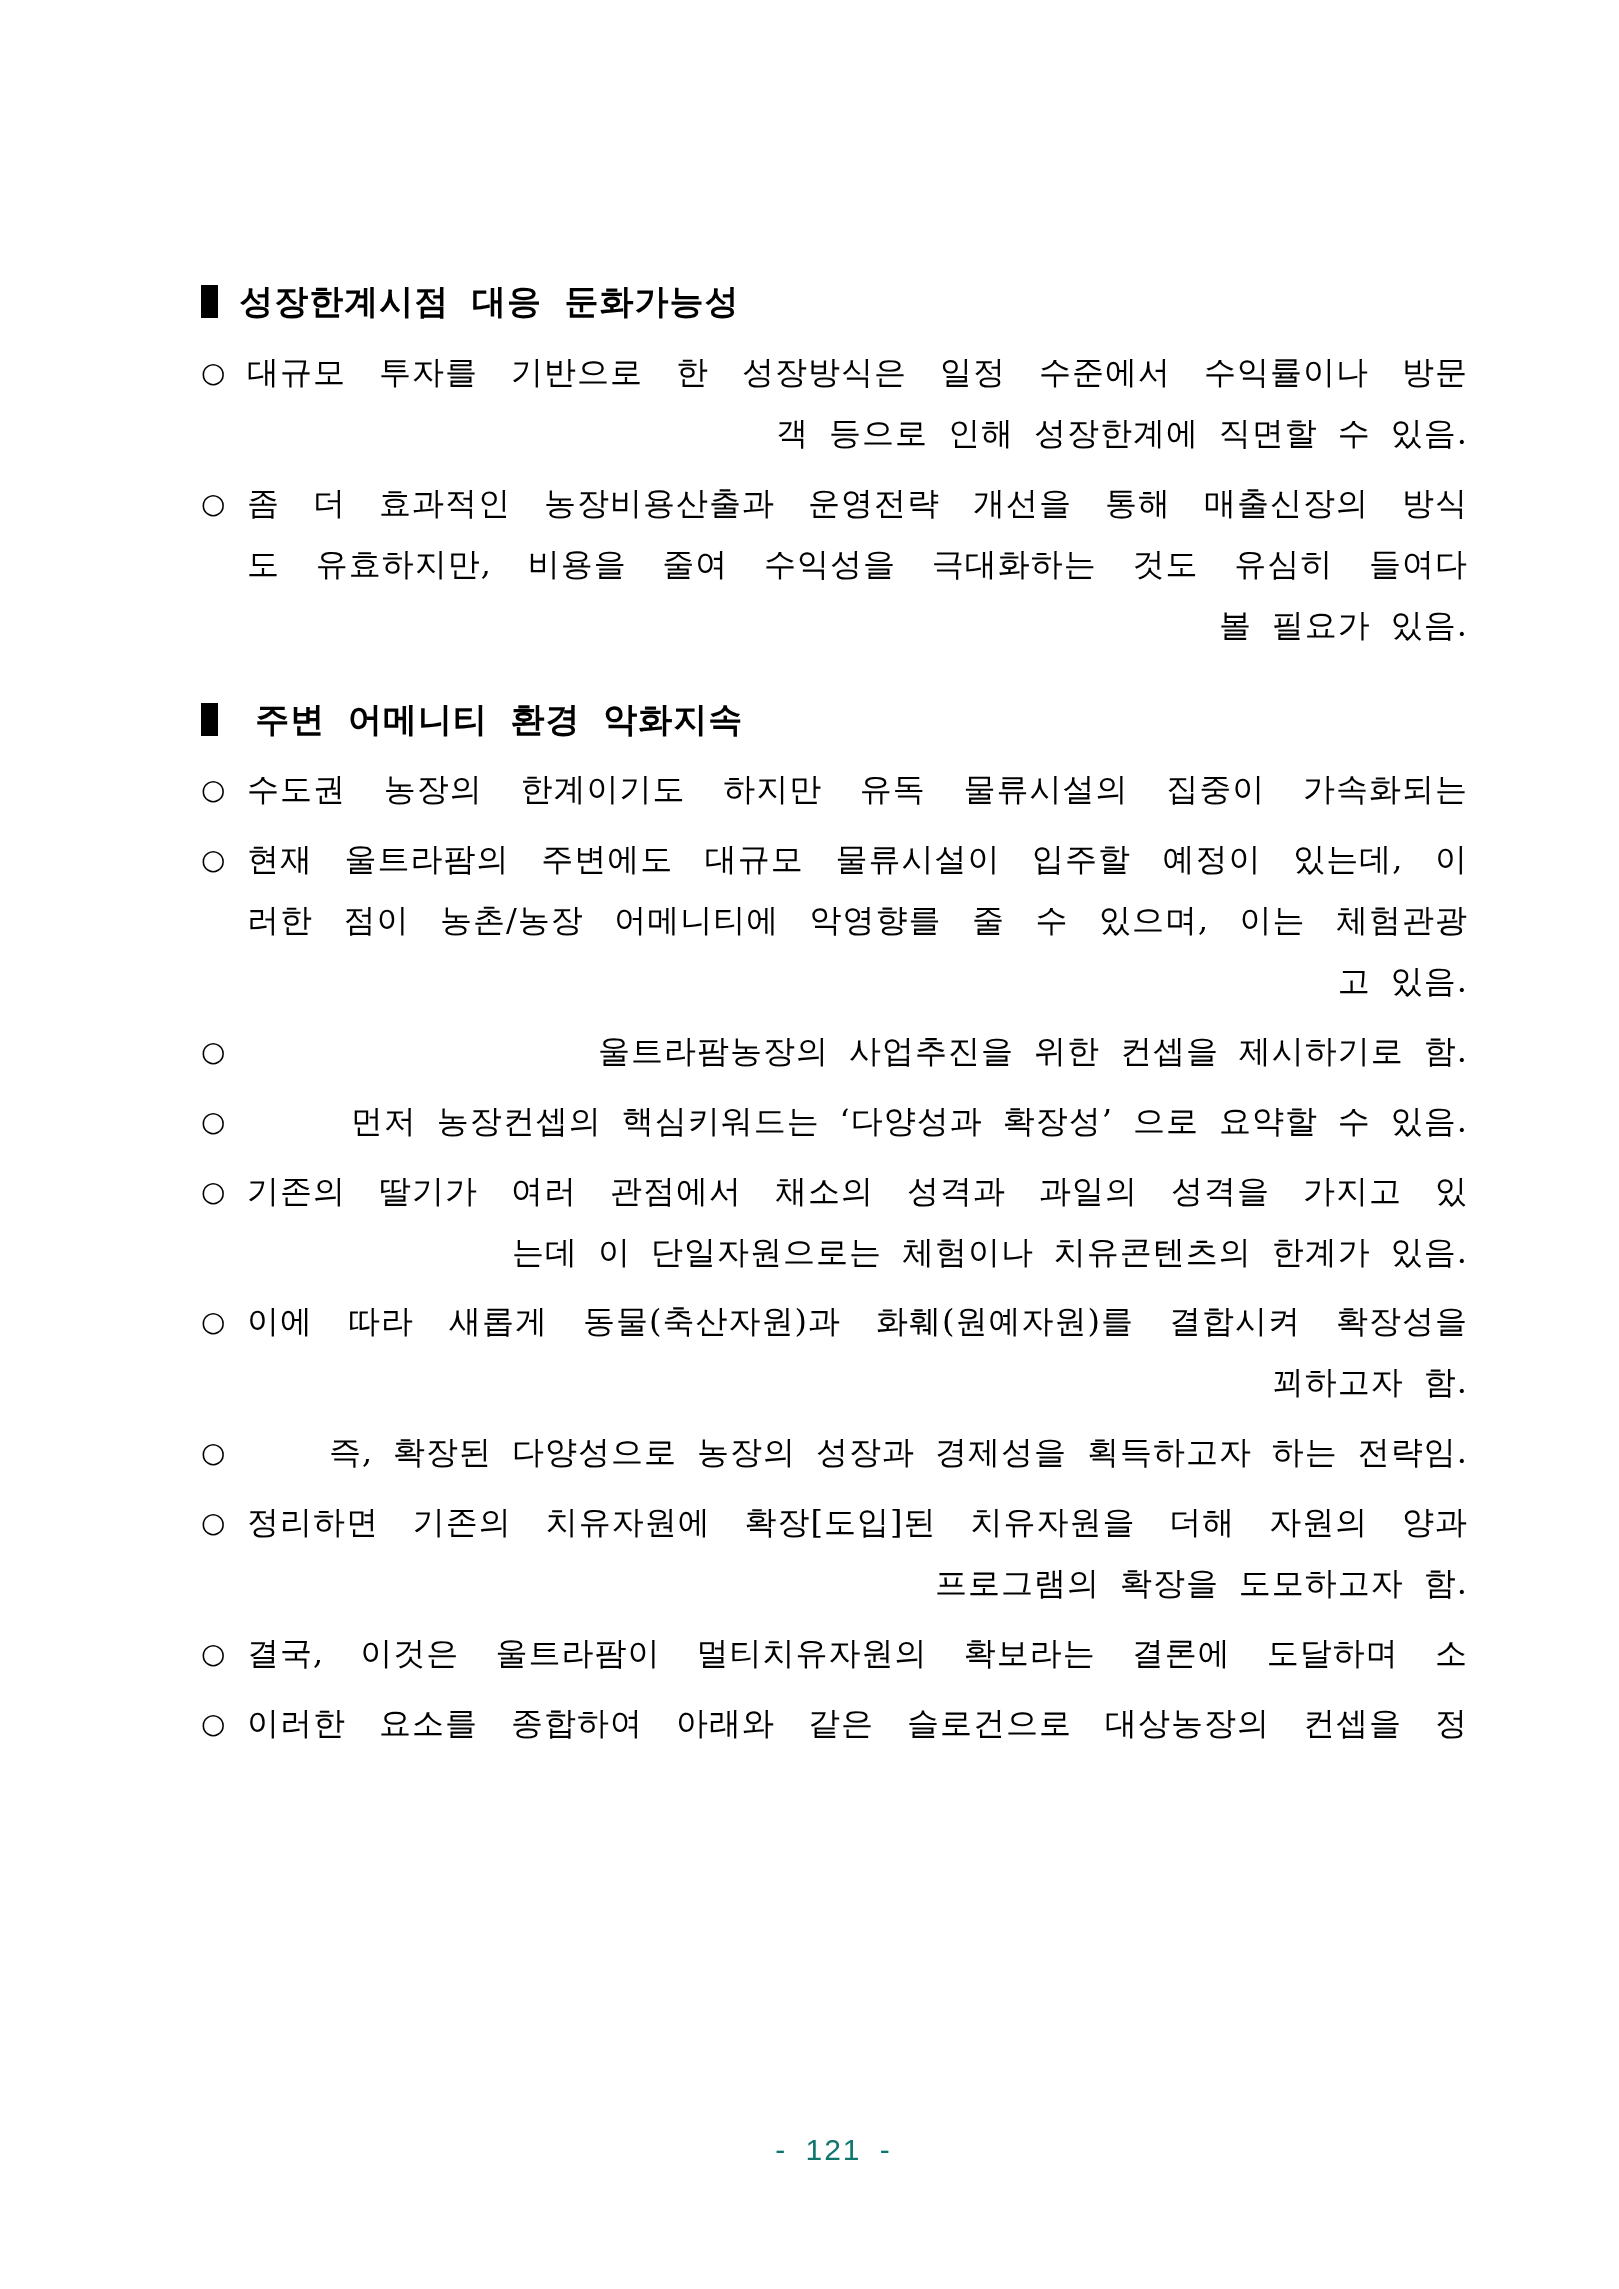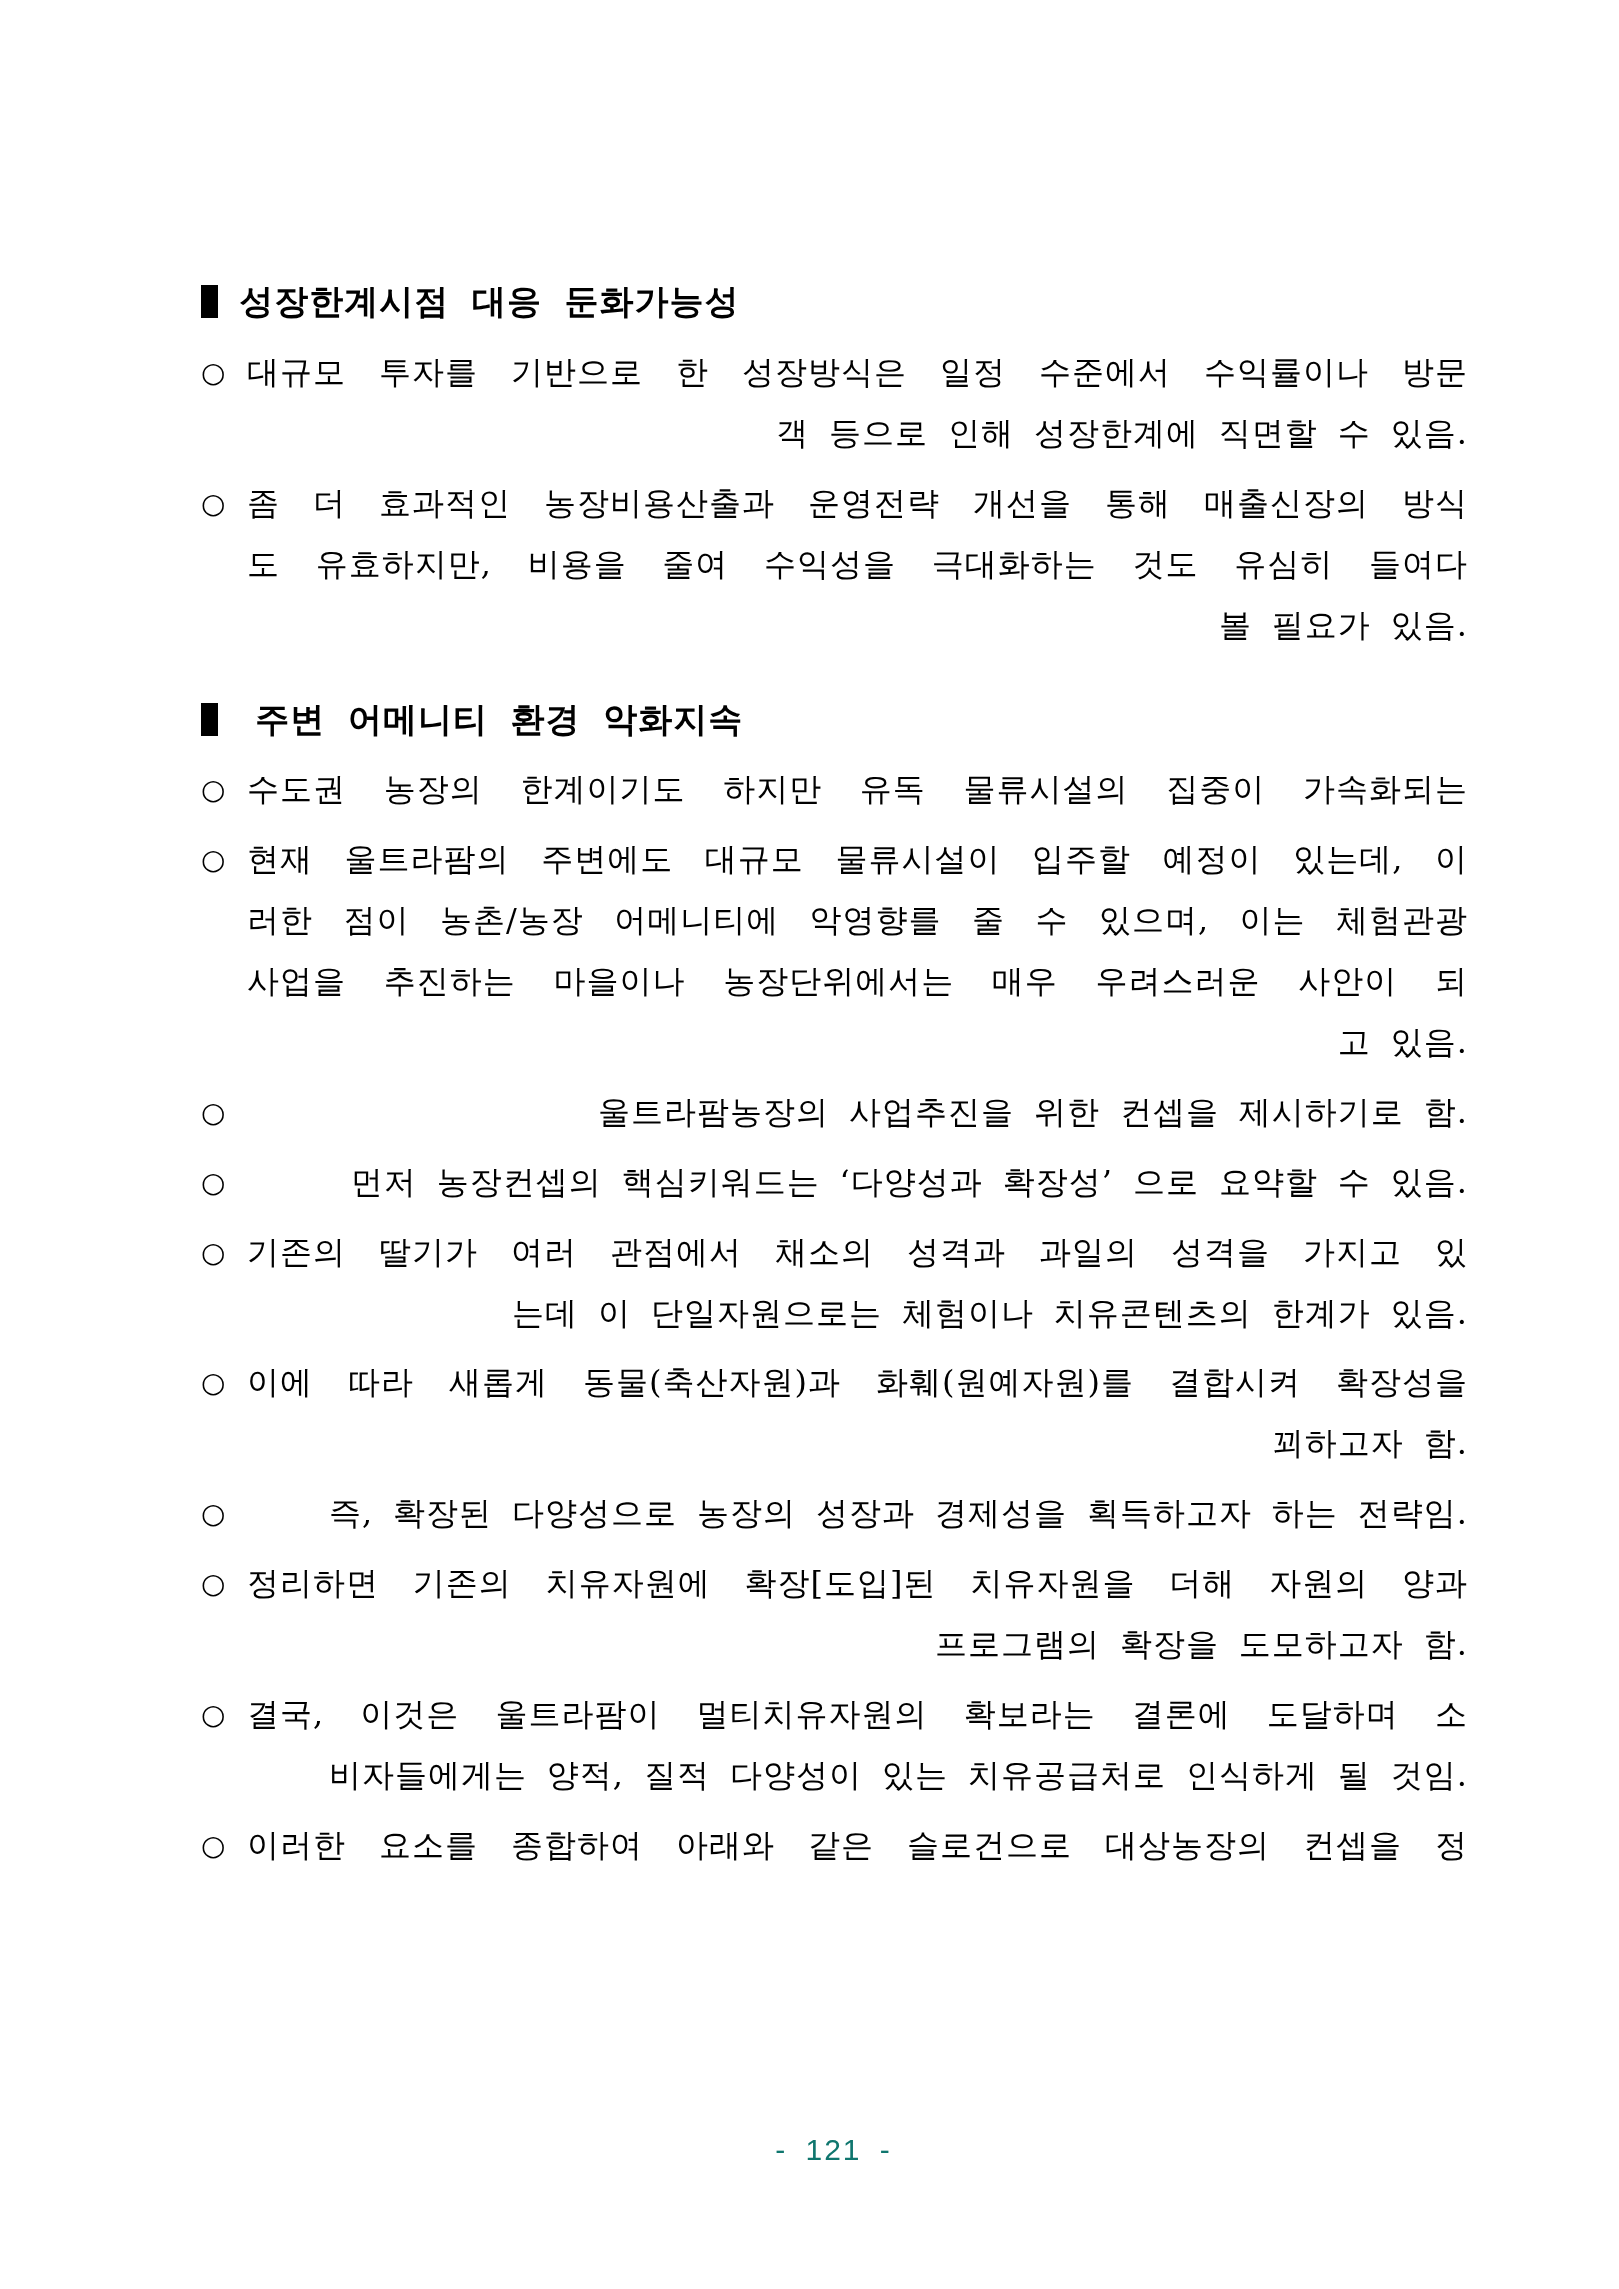--- a/index.html
+++ b/index.html
@@ -118,21 +118,20 @@
       <div class="bullet-text">
         <div class="line j">수도권 농장의 한계이기도 하지만 유독 물류시설의 집중이 가속화되는</div>
       </div>
     </div>
 
     <div class="bullet">
       <span class="bullet-marker">○</span>
       <div class="bullet-text">
         <div class="line j">현재 울트라팜의 주변에도 대규모 물류시설이 입주할 예정이 있는데, 이</div>
         <div class="line j">러한 점이 농촌/농장 어메니티에 악영향를 줄 수 있으며, 이는 체험관광</div>
-        <div class="line j">사업을 추진하는 마을이나 농장단위에서는 매우 우려스러운 사안이 되</div>
         <div class="line">고 있음.</div>
       </div>
     </div>
 
 
     <div class="bullet">
       <span class="bullet-marker">○</span>
       <div class="bullet-text">
         <div class="line">울트라팜농장의 사업추진을 위한 컨셉을 제시하기로 함.</div>
       </div>
@@ -173,21 +172,20 @@
       <div class="bullet-text">
         <div class="line j">정리하면 기존의 치유자원에 확장[도입]된 치유자원을 더해 자원의 양과</div>
         <div class="line">프로그램의 확장을 도모하고자 함.</div>
       </div>
     </div>
 
     <div class="bullet">
       <span class="bullet-marker">○</span>
       <div class="bullet-text">
         <div class="line j">결국, 이것은 울트라팜이 멀티치유자원의 확보라는 결론에 도달하며 소</div>
-        <div class="line">비자들에게는 양적, 질적 다양성이 있는 치유공급처로 인식하게 될 것임.</div>
       </div>
     </div>
 
     <div class="bullet">
       <span class="bullet-marker">○</span>
       <div class="bullet-text">
         <div class="line j">이러한 요소를 종합하여 아래와 같은 슬로건으로 대상농장의 컨셉을 정</div>
       </div>
     </div>
 

